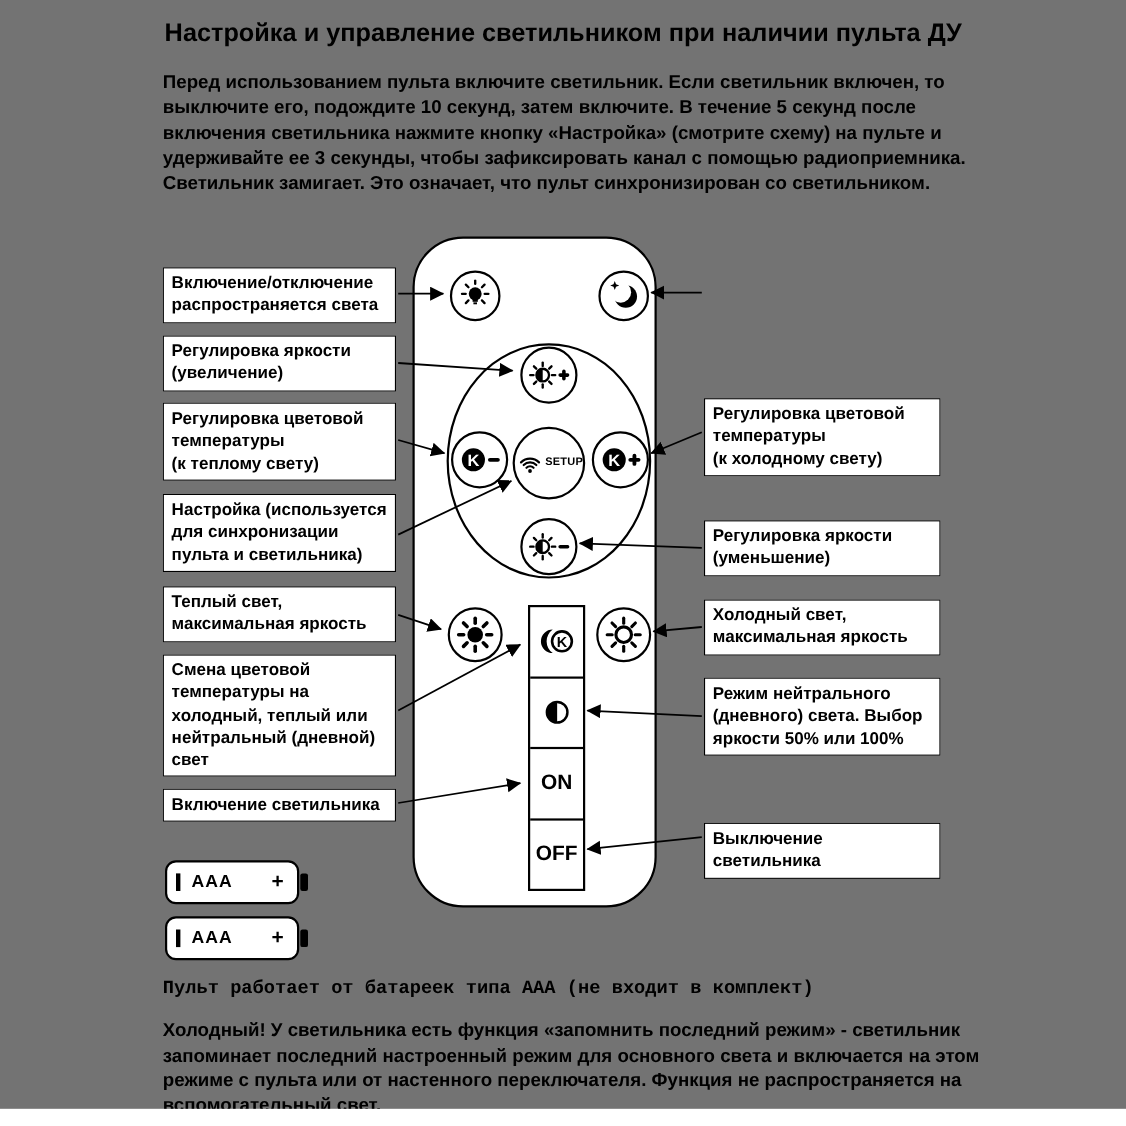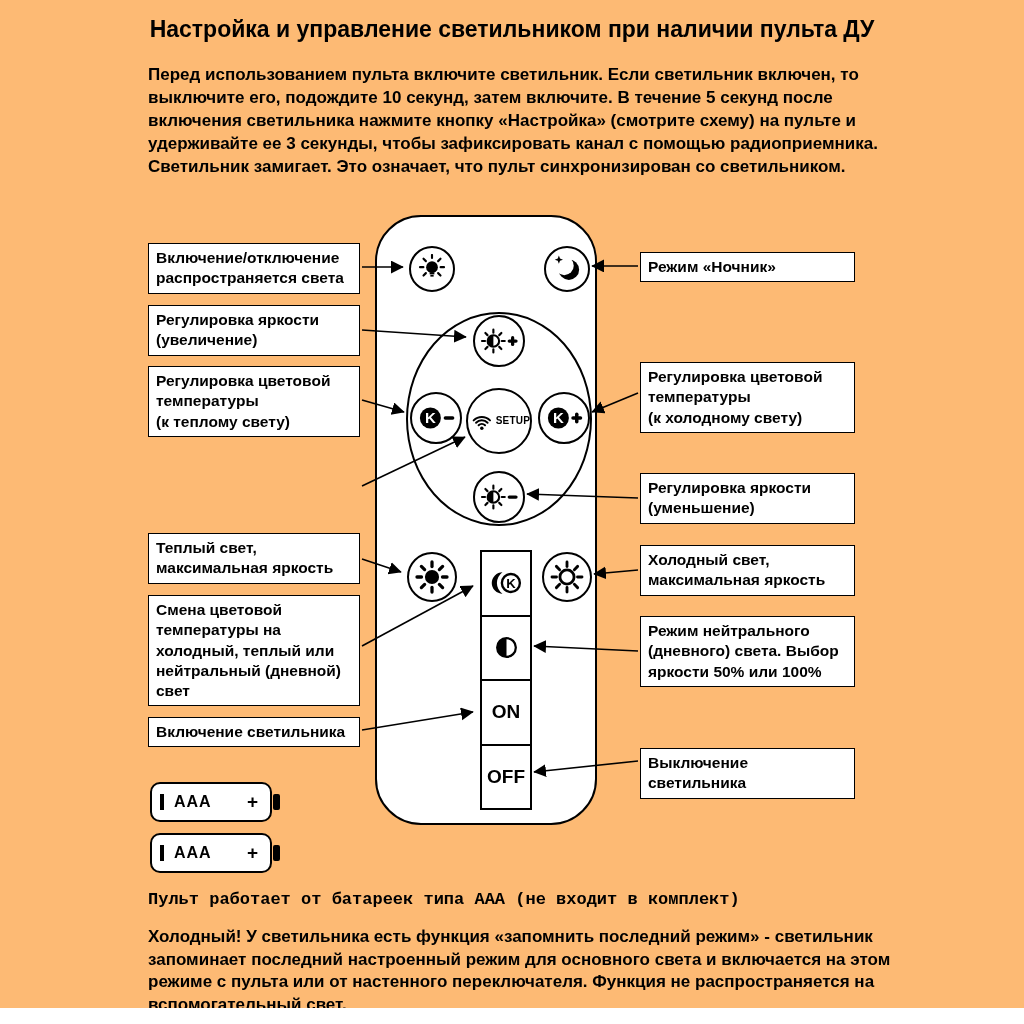--- a/index.html
+++ b/index.html
@@ -1,18 +1,18 @@
 <!DOCTYPE html>
 <html><head>
 <meta charset="utf-8">
 <style>
   * { margin:0; padding:0; box-sizing:border-box; }
   html,body { background:#fff; }
   body { width:1024px; height:1024px; font-family:"Liberation Sans", sans-serif; color:#000; }
-  .page { position:relative; width:1024px; height:1008px; background:#fdba74; overflow:hidden; }
+  .page { position:relative; width:1024px; height:1008px; background:#737373; overflow:hidden; }
 
   .title { position:absolute; top:16px; left:0; width:1024px; text-align:center;
            font-size:23px; font-weight:700; }
   .intro { position:absolute; top:63px; left:148px; width:740px;
            font-size:17px; font-weight:700; line-height:1.36; }
 
   
   .remote { position:absolute; left:375px; top:215px; width:222px; height:610px;
             border:2.5px solid #000; border-radius:46px; background:#fff; z-index:1; }
   .ellipse { position:absolute; left:29px; top:95px; width:186px; height:214px;
@@ -246,30 +246,32 @@
     </div>
   </div>
 
   <div class="callout left l1">Включение/отключение
 распространяется света</div>
   <div class="callout left l2">Регулировка яркости
 (увеличение)</div>
   <div class="callout left l3">Регулировка цветовой
 температуры
 (к теплому свету)</div>
+  <div class="callout left l4">Настройка (используется
+для синхронизации
+пульта и светильника)</div>
   <div class="callout left l5">Теплый свет,
 максимальная яркость</div>
   <div class="callout left l6">Смена цветовой
 температуры на
 холодный, теплый или
 нейтральный (дневной)
 свет</div>
   <div class="callout left l7">Включение светильника</div>
 
-  <div class="callout right r1">Режим «Ночник»</div>
   <div class="callout right r2">Регулировка цветовой
 температуры
 (к холодному свету)</div>
   <div class="callout right r3">Регулировка яркости
 (уменьшение)</div>
   <div class="callout right r4">Холодный свет,
 максимальная яркость</div>
   <div class="callout right r5">Режим нейтрального
 (дневного) света. Выбор
 яркости 50% или 100%</div>

